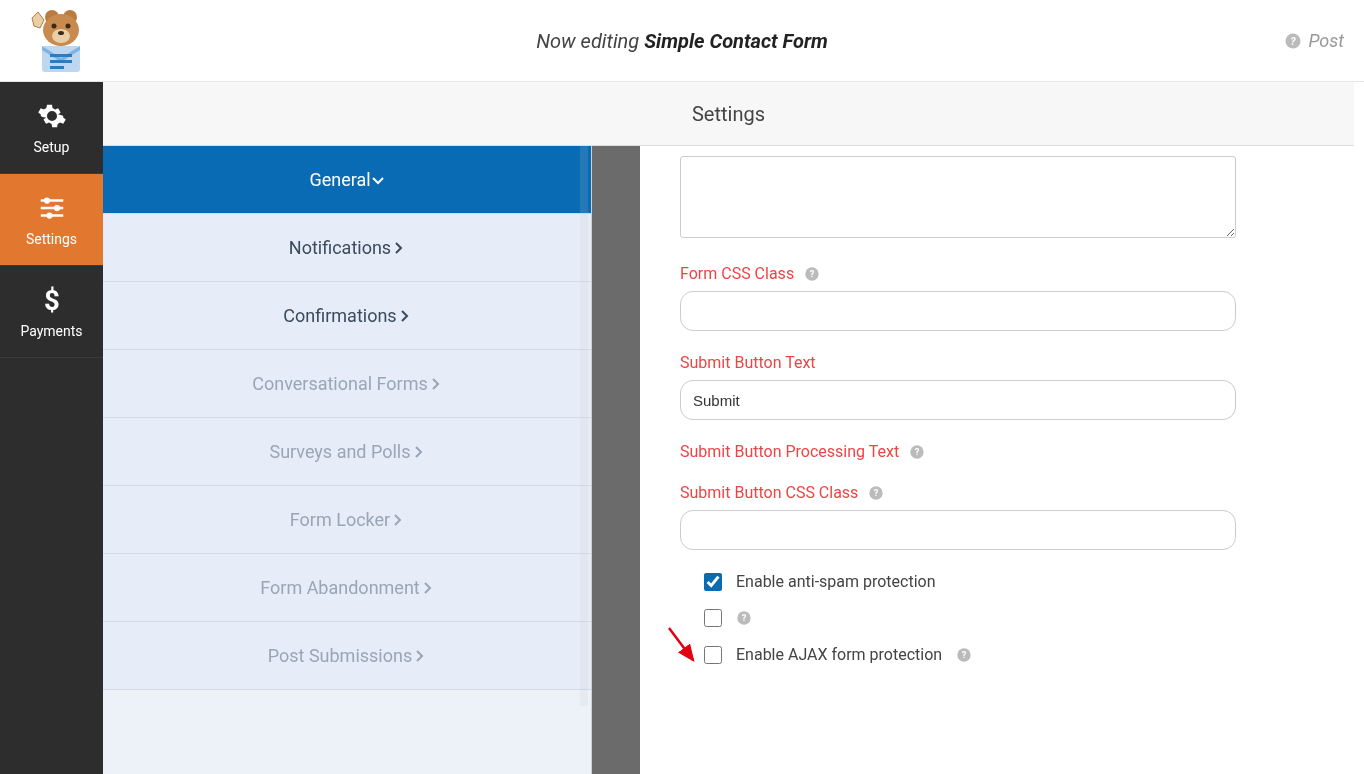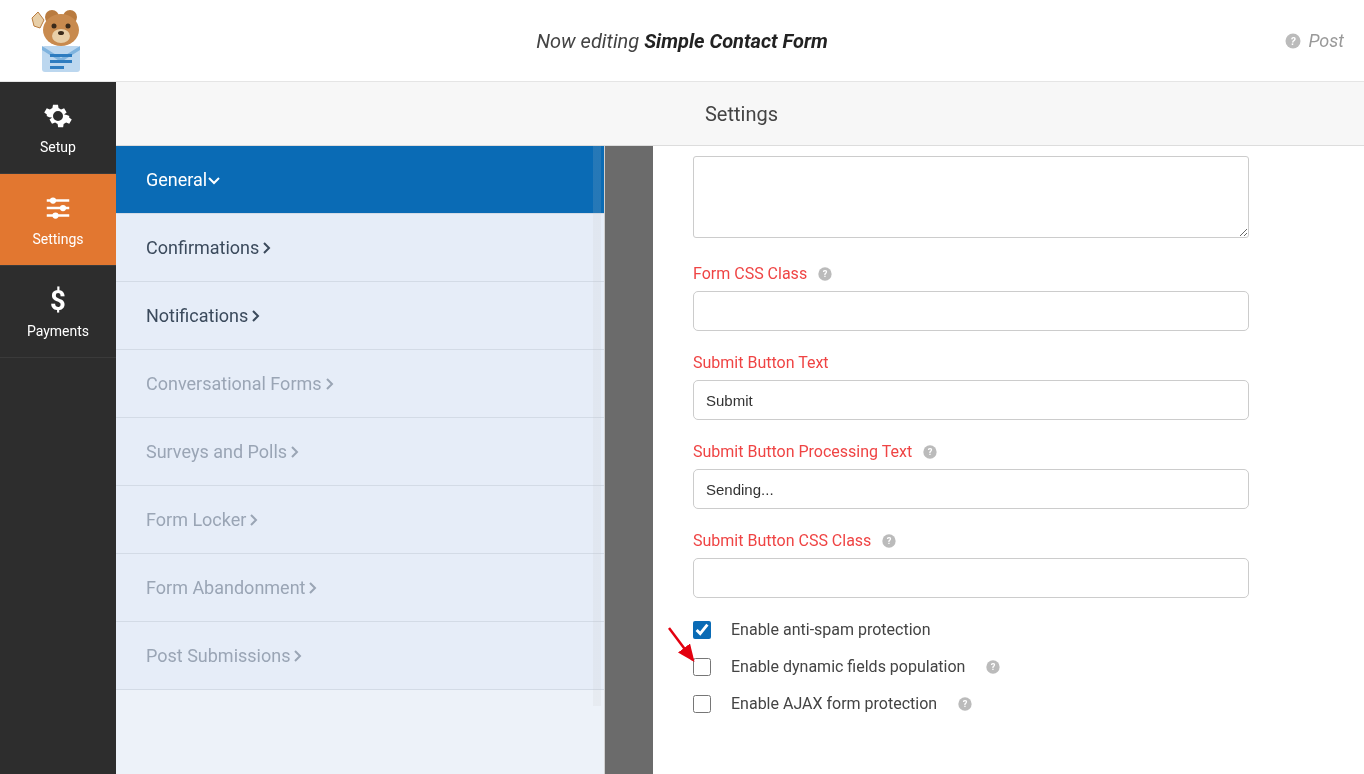--- a/index.html
+++ b/index.html
@@ -7,49 +7,49 @@
 
 .top-bar { height: 82px; background: #fff; display: flex; align-items: center; border-bottom: 1px solid #e5e5e5; position: relative; font-style: italic; }
 .logo-wrap { width: 113px; height: 82px; display: flex; align-items: center; justify-content: center; }
 .editing-title { position: absolute; left: 50%; transform: translateX(-50%); font-size: 20px; color: #444; }
 .editing-title b { font-weight: 700; color: #222; }
 .help-link { margin-left: auto; margin-right: 20px; color: #999; font-size: 18px; display: flex; align-items: center; gap: 6px; cursor: pointer; }
 .help-link svg { width: 18px; height: 18px; }
 
 .workspace { display: flex; height: calc(774px - 82px); }
 
-.rail { width: 116px; background: #2d2d2d; display: flex; flex-direction: column; }
+.rail { width: 103px; background: #2d2d2d; display: flex; flex-direction: column; }
 .rail-item { height: 92px; display: flex; flex-direction: column; align-items: center; justify-content: center; gap: 8px; color: #fff; cursor: pointer; border-bottom: 1px solid #3a3a3a; }
 .rail-item svg { width: 30px; height: 30px; fill: #fff; }
 .rail-item.active { background: #e27730; }
 .rail-item span { font-size: 14px; }
 
 .settings-panel { width: 489px; background: #edf2f9; border-right: 1px solid #d0d0d0; position: relative; height: 100%; }
 .panel-header { height: 64px; background: #f7f7f7; border-bottom: 1px solid #ddd; display: flex; align-items: center; justify-content: center; font-size: 20px; color: #444; width: 1251px; position: absolute; left: 0; top: 0; }
 
 .panel-list { margin-top: 64px; position: relative; }
 .panel-list::after { content:""; position:absolute; top:0; right:0; width:14px; height:560px; background: linear-gradient(to right, rgba(0,0,0,0) 0, rgba(0,0,0,0) 3px, #c3c3c3 3px, #c3c3c3 11px, rgba(0,0,0,0) 11px); opacity:.15; }
-.panel-row { height: 68px; display: flex; align-items: center; justify-content: flex-start; padding: 0 30px; border-bottom: 1px solid #d3dbe6; cursor: pointer; font-size: 18px; }
+.panel-row { height: 68px; display: flex; align-items: center; justify-content: center; padding: 0 30px; border-bottom: 1px solid #d3dbe6; cursor: pointer; font-size: 18px; }
 .panel-row.active { background: #0a6bb5; color: #fff; }
 .panel-row.normal { background: #e6edf8; color: #3b4a5c; }
 .panel-row.disabled { background: #e6edf8; color: #9aa5b5; }
 .panel-row svg { width: 14px; height: 14px; flex-shrink:0; }
 .panel-row.active svg { stroke: #fff; }
 .panel-row.normal svg { stroke: #3b4a5c; }
 .panel-row.disabled svg { stroke: #9aa5b5; }
 
 .gap-col { width: 48px; background: #6b6b6b; margin-top: 64px; }
 
 .content-col { flex: 1; background: #fff; margin-top: 64px; padding: 10px 40px 0 40px; overflow: hidden; position: relative; }
 .field-group { margin-bottom: 22px; }
 .field-label { font-size: 16px; color: #ef4444; margin-bottom: 8px; display: flex; align-items: center; gap: 10px; }
 .field-label svg { width: 16px; height: 16px; fill: #bbb; }
-.text-input { width: 556px; height: 40px; border: 1px solid #ccc; border-radius: 5px; padding: 14px 12px; font-size: 15px; color: #333; }
+.text-input { width: 556px; height: 40px; border: 1px solid #ccc; border-radius: 13px; padding: 14px 12px; font-size: 15px; color: #333; }
 .textarea-input { width: 556px; height: 82px; border: 1px solid #ccc; border-radius: 3px; padding: 10px 12px; font-size: 15px; resize: both; }
-.checkbox-row { display: flex; align-items: center; gap: 20px; margin-top: 18px; font-size: 16px; color: #444; }
+.checkbox-row { display: flex; align-items: center; gap: 14px; margin-top: 18px; font-size: 16px; color: #444; margin-left: 24px; }
 .checkbox-row input[type=checkbox] { width: 18px; height: 18px; border-radius: 3px; accent-color: #0a6bb5; }
 .checkbox-row svg.help { width: 16px; height: 16px; fill: #bbb; }
 
 .arrow-annot { position: absolute; left: 665px; top: 624px; pointer-events: none; }
 
 
 .bear-logo { position:relative; width:66px; height:66px; }
 </style>
 </head>
 <body>
@@ -117,27 +117,27 @@
         <span>Settings</span>
       </div>
     <div class="panel-list">
       <div class="panel-row active">
         <span>General</span>
         <svg viewBox="0 0 14 14" fill="none" stroke-width="2">
             <polyline points="2,5 7,10 12,5"></polyline>
           </svg>
       </div>
       <div class="panel-row normal">
+        <span>Notifications</span>
+        <svg viewBox="0 0 14 14" fill="none" stroke-width="2">
+            <polyline points="5,2 10,7 5,12"></polyline>
+          </svg>
+      </div>
+      <div class="panel-row normal">
         <span>Confirmations</span>
-        <svg viewBox="0 0 14 14" fill="none" stroke-width="2">
-            <polyline points="5,2 10,7 5,12"></polyline>
-          </svg>
-      </div>
-      <div class="panel-row normal">
-        <span>Notifications</span>
         <svg viewBox="0 0 14 14" fill="none" stroke-width="2">
             <polyline points="5,2 10,7 5,12"></polyline>
           </svg>
       </div>
       <div class="panel-row disabled">
         <span>Conversational Forms</span>
         <svg viewBox="0 0 14 14" fill="none" stroke-width="2">
             <polyline points="5,2 10,7 5,12"></polyline>
           </svg>
       </div>
@@ -195,42 +195,40 @@
     </div>
 
     <div class="field-group">
       <div class="field-label">
         <span>Submit Button Processing Text</span>
         <svg viewBox="0 0 24 24">
             <circle cx="12" cy="12" r="10"></circle>
             <text x="12" y="17" text-anchor="middle" font-size="14" font-weight="bold" fill="#fff">?</text>
           </svg>
       </div>
-      <input class="text-input" type="text" value="Sending..." style="">
     </div>
 
     <div class="field-group">
       <div class="field-label">
         <span>Submit Button CSS Class</span>
         <svg viewBox="0 0 24 24">
             <circle cx="12" cy="12" r="10"></circle>
             <text x="12" y="17" text-anchor="middle" font-size="14" font-weight="bold" fill="#fff">?</text>
           </svg>
       </div>
       <input class="text-input" type="text" value="" style="">
     </div>
 
     <div class="checkbox-row">
       <input type="checkbox" checked="" style="">
       <span>Enable anti-spam protection</span>
     </div>
 
     <div class="checkbox-row">
       <input type="checkbox" style="">
-      <span>Enable dynamic fields population</span>
       <svg class="help" viewBox="0 0 24 24">
           <circle cx="12" cy="12" r="10"></circle>
           <text x="12" y="17" text-anchor="middle" font-size="14" font-weight="bold" fill="#fff">?</text>
         </svg>
     </div>
 
     <div class="checkbox-row">
       <input type="checkbox" style="">
       <span>Enable AJAX form protection</span>
       <svg class="help" viewBox="0 0 24 24">

